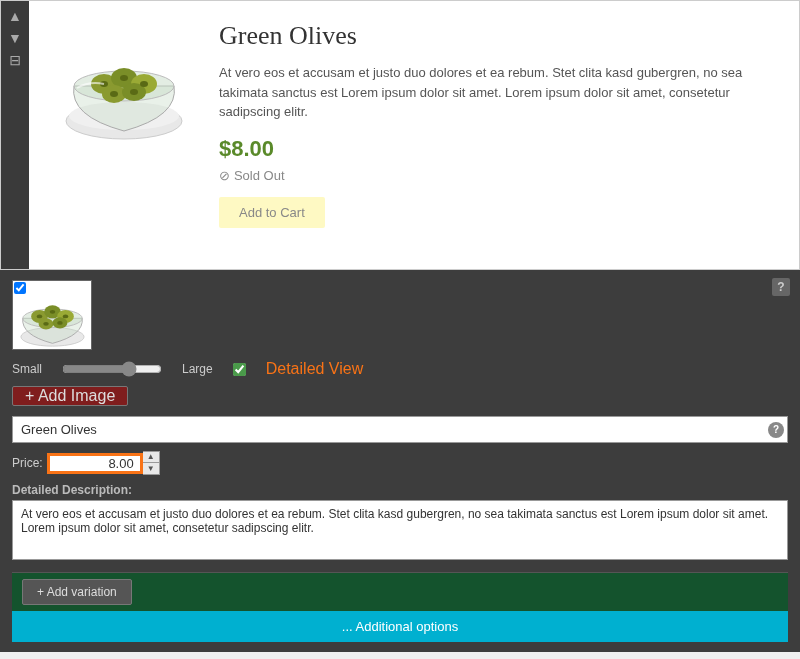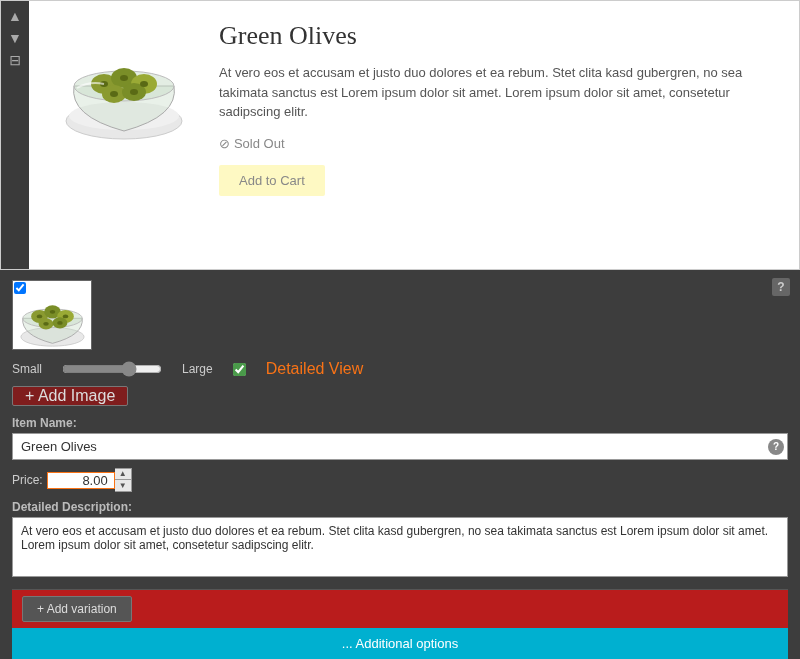--- a/index.html
+++ b/index.html
@@ -225,24 +225,24 @@
       color: #ccc;
       font-size: 12px;
       white-space: nowrap;
     }
     .price-input-wrap {
       display: flex;
       align-items: center;
       gap: 0;
     }
     .price-input {
-      width: 68px;
+      width: 96px;
       padding: 0 6px;
       background: #fff;
-      border: 1px solid #f97316;
+      border: 3px solid #f97316;
       font-size: 13px;
       color: #333;
       outline: none;
       text-align: right;
     }
     .price-spinners {
       display: flex;
       flex-direction: column;
       border: 1px solid #999;
       border-left: none;
@@ -273,21 +273,21 @@
       outline: none;
       font-family: Arial, sans-serif;
     }
 
     
     .bottom-bar {
       display: flex;
       align-items: center;
       justify-content: space-between;
       padding: 6px 10px;
-      background: #b91c1c;
+      background: #14532d;
       border-top: 1px solid #555;
     }
     .add-variation-btn {
       background: #555;
       color: #ddd;
       border: 1px solid #777;
       padding: 5px 14px;
       font-size: 12px;
       cursor: pointer;
       display: flex;
@@ -341,20 +341,21 @@
           <ellipse cx="85" cy="58" rx="4" ry="3" fill="#5a6a15"></ellipse>
           <ellipse cx="55" cy="68" rx="4" ry="3" fill="#5a6a15"></ellipse>
           <ellipse cx="75" cy="66" rx="4" ry="3" fill="#5a6a15"></ellipse>
 
           <path d="M18 62 Q30 55 45 58" stroke="rgba(255,255,255,0.6)" stroke-width="2" fill="none"></path>
         </svg>
       </div>
       <div class="product-info">
         <h1 class="product-title">Green Olives</h1>
         <p class="product-description">At vero eos et accusam et justo duo dolores et ea rebum. Stet clita kasd gubergren, no sea takimata sanctus est Lorem ipsum dolor sit amet. Lorem ipsum dolor sit amet, consetetur sadipscing elitr.</p>
+        <div class="product-price">$8.00</div>
         <div class="sold-out-label">
           <span>⊘</span>
           <span>Sold Out</span>
         </div>
         <button class="add-to-cart-btn">Add to Cart</button>
       </div>
     </div>
   </div>
 </div>
 
@@ -389,23 +390,20 @@
     <span class="size-label">Small</span>
     <input type="range" class="size-slider" value="70" min="0" max="100" style="">
     <span class="size-label">Large</span>
     <input type="checkbox" checked="" style="accent-color: rgb(74, 154, 74);">
     <label class="detail-view-label">Detailed View</label>
   </div>
 
   <button class="add-image-btn">+ Add Image</button>
 
   <div class="field-row">
-    <label class="field-label">
-      <span>Item Name:</span>
-    </label>
     <div class="input-with-help">
       <input type="text" class="text-input" value="Green Olives" style="padding-right: 28px;">
       <div class="input-help-btn">?</div>
     </div>
   </div>
 
   <div class="price-row">
     <span class="price-label">Price:</span>
     <div class="price-input-wrap">
       <input type="text" class="price-input" value="8.00" style="">

